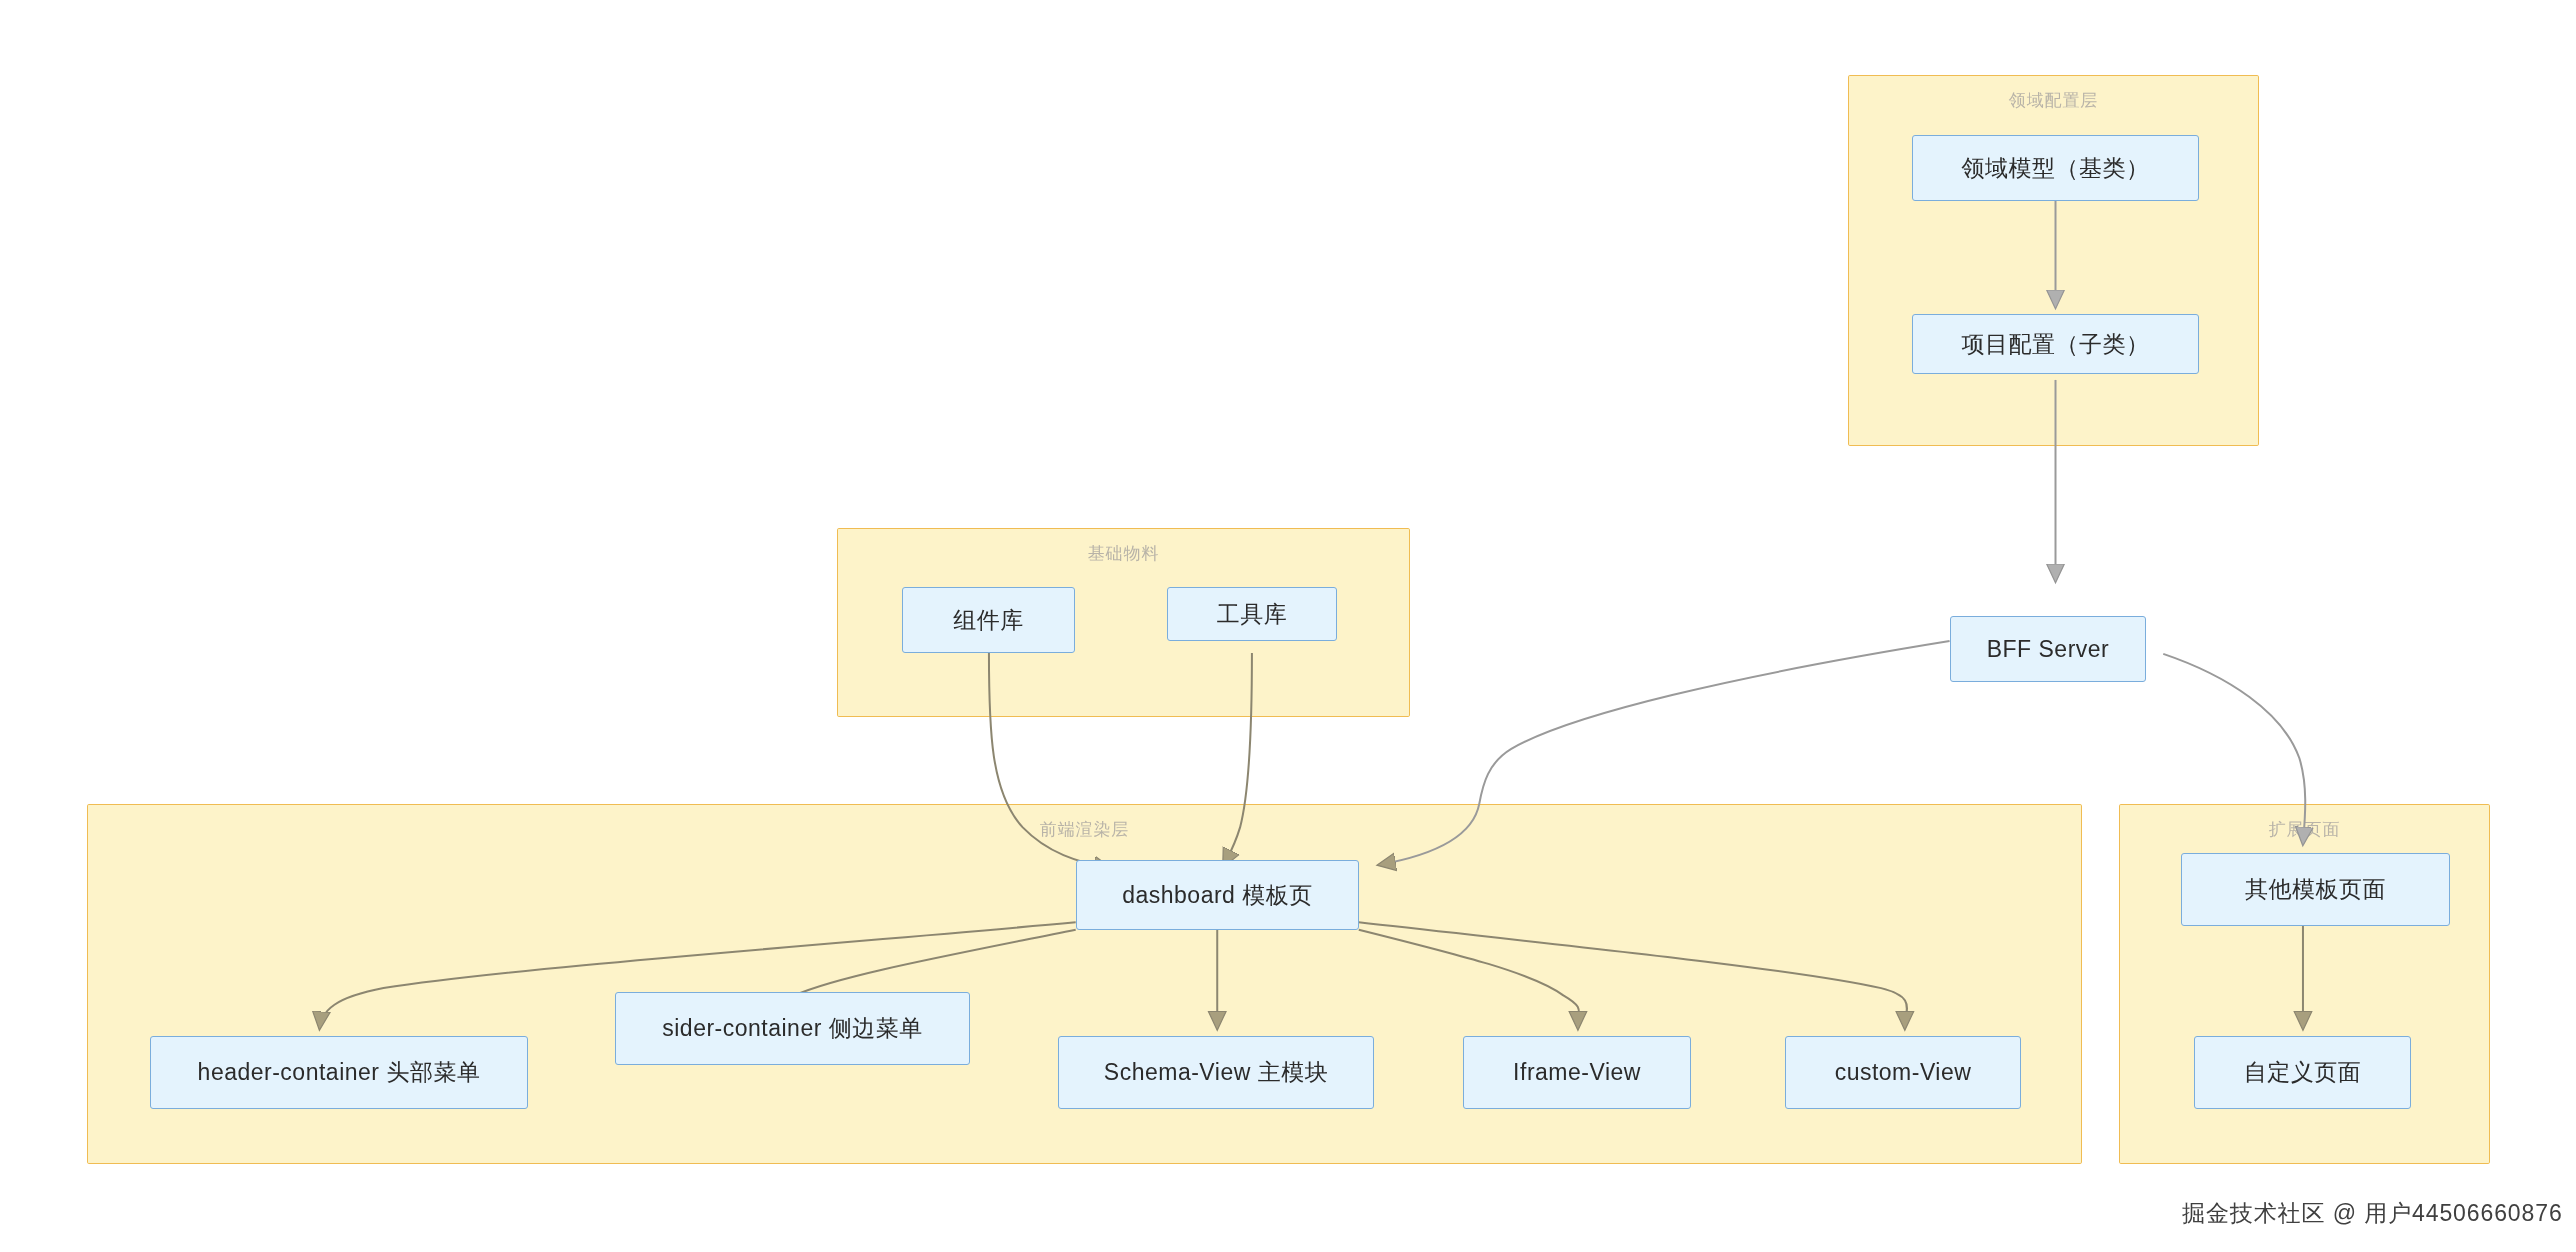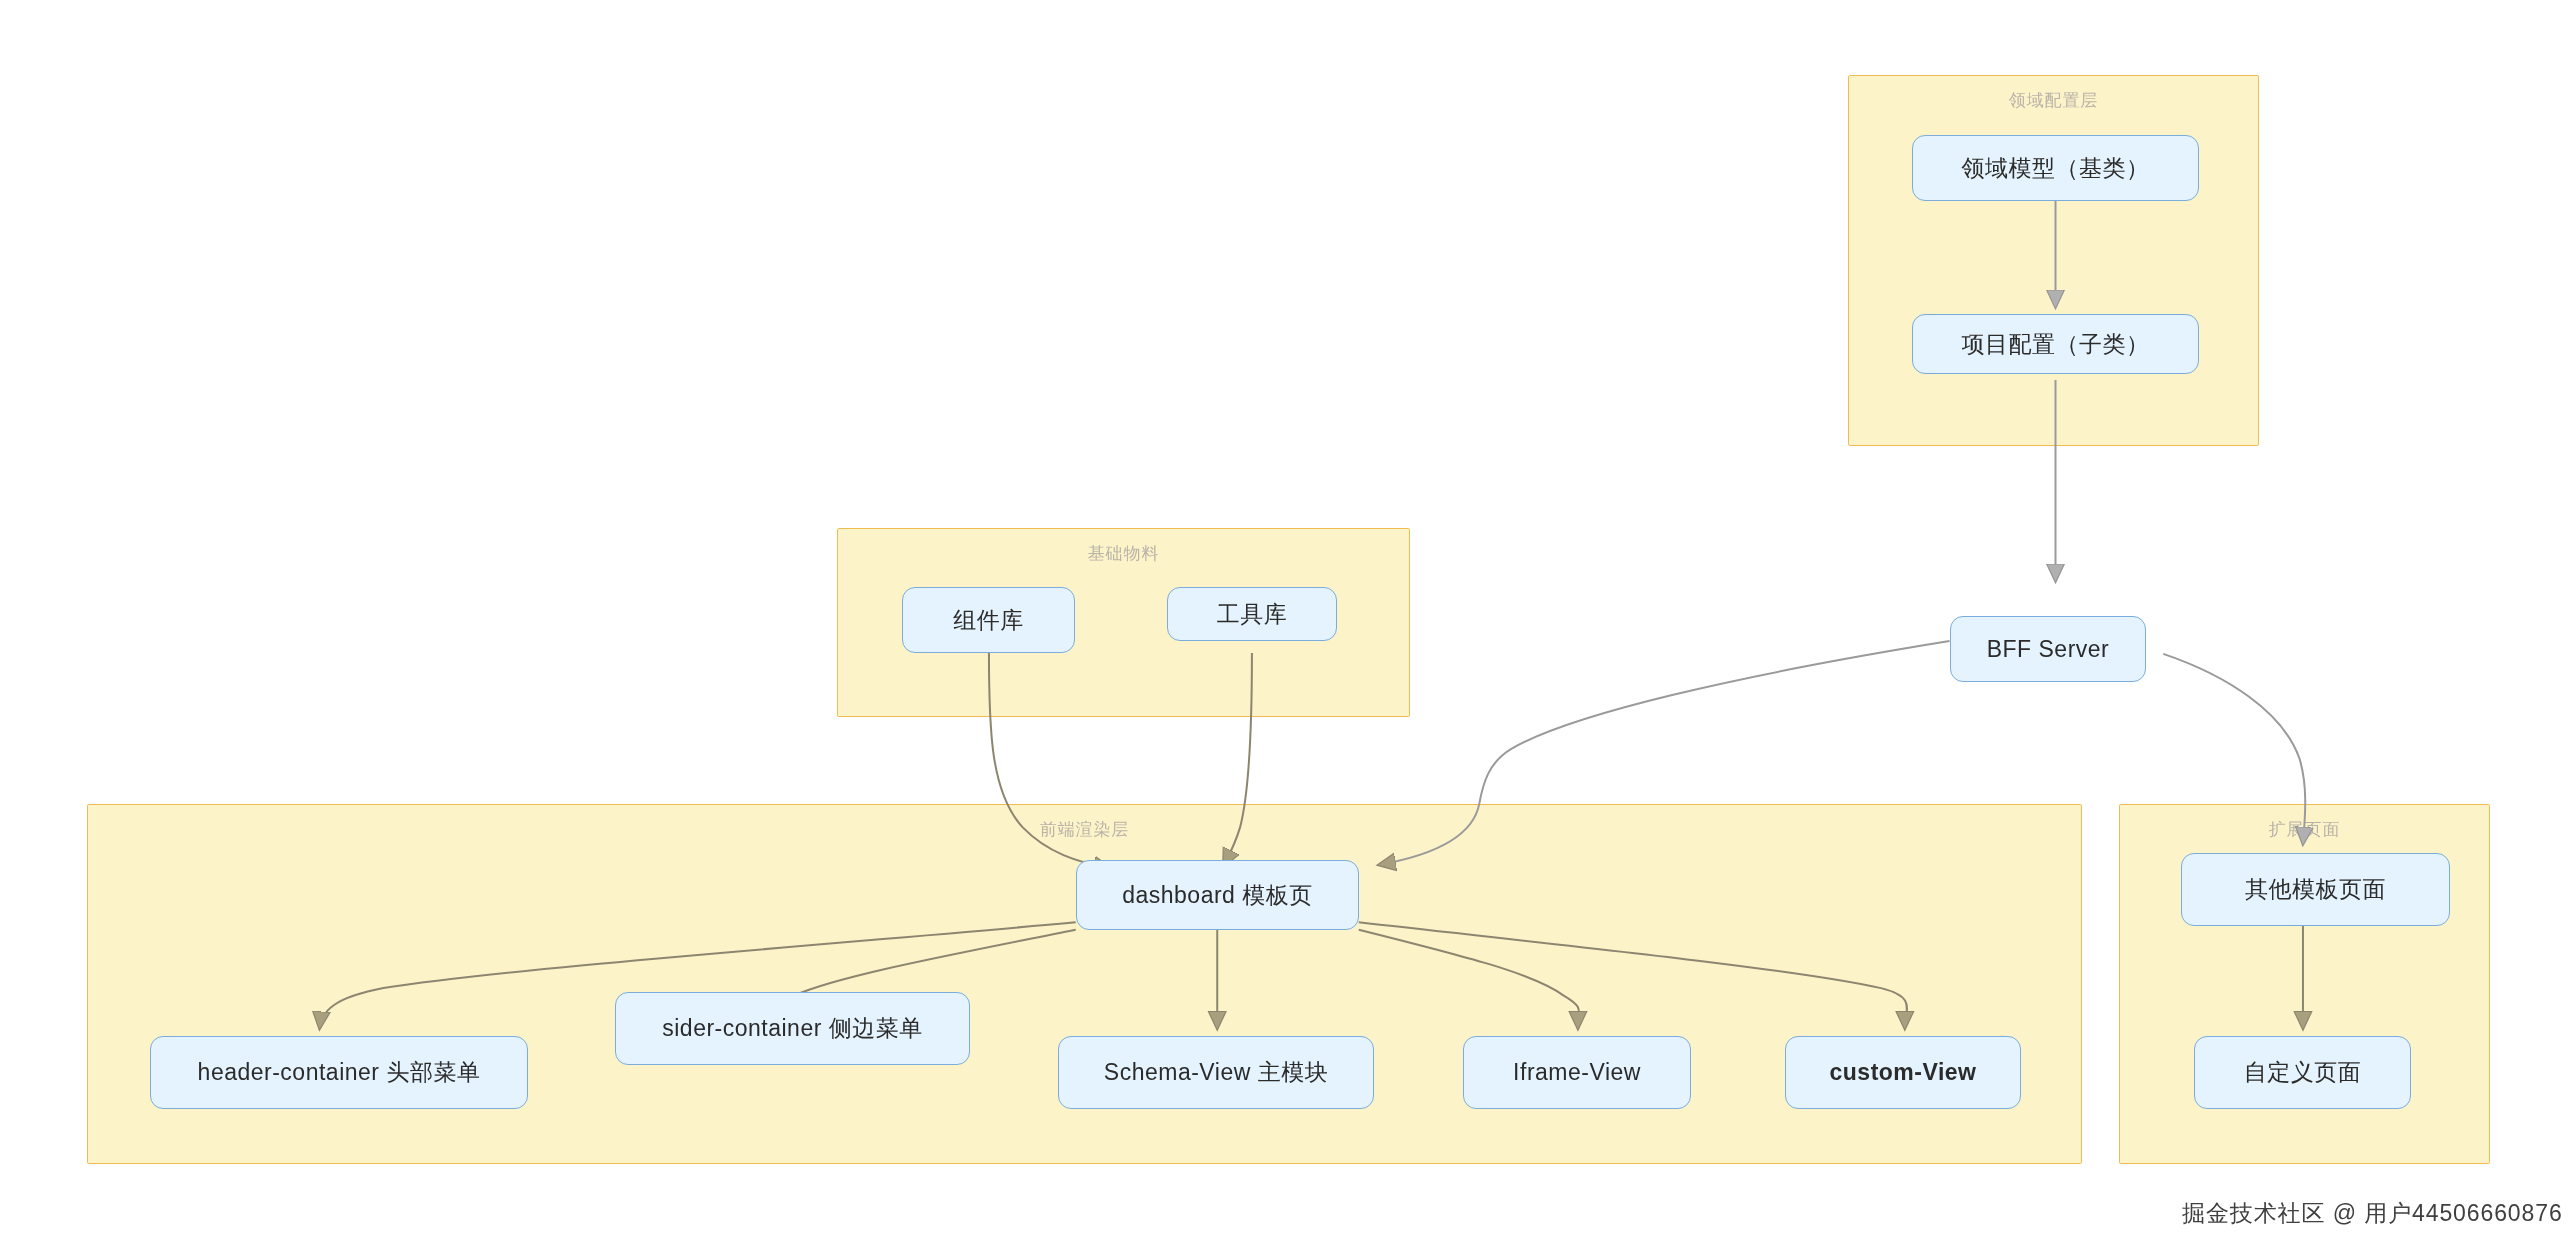--- a/index.html
+++ b/index.html
@@ -43,21 +43,21 @@
     color: #b8b3a8;
     font-size: 17px;
     letter-spacing: 0.9px;
     white-space: nowrap;
   }
   .node {
     position: absolute;
     box-sizing: border-box;
     background: #e4f3fd;
     border: 1.8px solid #7aaddc;
-    border-radius: 13px;
+    border-radius: 3px;
     display: flex;
     align-items: center;
     justify-content: center;
     z-index: 3;
     color: #2b2b2b;
     font-size: 23px;
     letter-spacing: 0.5px;
     white-space: nowrap;
   }
   .watermark {
@@ -128,20 +128,20 @@
   <div class="node" id="node-domain-model" style="left: 1912px; top: 135px; width: 287px; height: 66px;">领域模型（基类）</div>
   <div class="node" id="node-project-config" style="left: 1912px; top: 314px; width: 287px; height: 60px;">项目配置（子类）</div>
   <div class="node" id="node-component-lib" style="left: 902px; top: 587px; width: 173px; height: 66px;">组件库</div>
   <div class="node" id="node-tool-lib" style="left: 1167px; top: 587px; width: 170px; height: 54px;">工具库</div>
   <div class="node" id="node-bff-server" style="left: 1950px; top: 588px; width: 196px; height: 66px; margin-top: 28px;">BFF Server</div>
   <div class="node" id="node-dashboard" style="left: 1076px; top: 860px; width: 283px; height: 70px;">dashboard 模板页</div>
   <div class="node" id="node-header-container" style="left: 150px; top: 1036px; width: 378px; height: 73px;">header-container 头部菜单</div>
   <div class="node" id="node-sider-container" style="left: 615px; top: 992px; width: 355px; height: 73px;">sider-container 侧边菜单</div>
   <div class="node" id="node-schema-view" style="left: 1058px; top: 1036px; width: 316px; height: 73px;">Schema-View 主模块</div>
   <div class="node" id="node-iframe-view" style="left: 1463px; top: 1036px; width: 228px; height: 73px;">Iframe-View</div>
-  <div class="node" id="node-custom-view" style="left: 1785px; top: 1036px; width: 236px; height: 73px; font-weight: bold;">custom-View</div>
+  <div class="node" id="node-custom-view" style="left: 1785px; top: 1036px; width: 236px; height: 73px;">custom-View</div>
   <div class="node" id="node-other-template" style="left: 2181px; top: 853px; width: 269px; height: 73px; text-align: right;">其他模板页面</div>
   <div class="node" id="node-custom-page" style="left: 2194px; top: 1036px; width: 217px; height: 73px;">自定义页面</div>
 
   <div class="watermark" id="watermark" style="left: 2182px; top: 1198px;">掘金技术社区 @ 用户44506660876</div>
 
 </div>
 
 
 </body></html>

